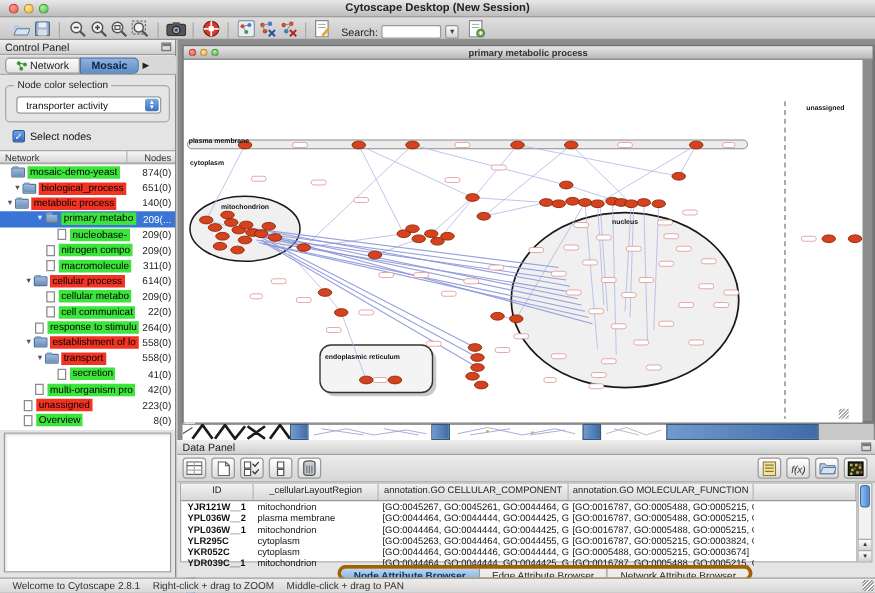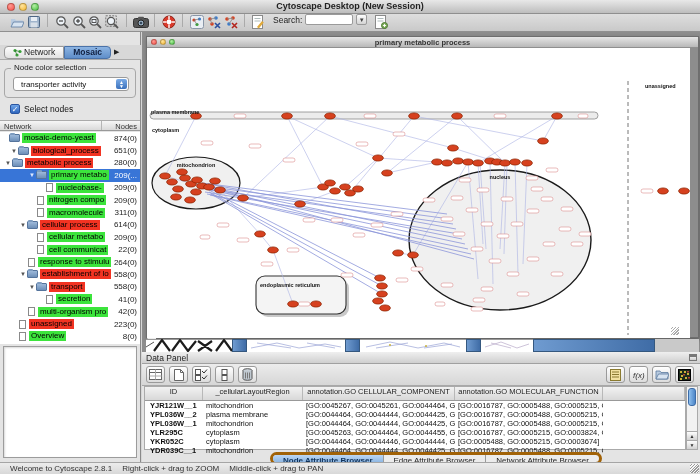--- a/index.html
+++ b/index.html
@@ -13,21 +13,21 @@
     font-size:9px; font-weight:bold; color:#222; }
   .lights { position:absolute; left:7px; top:3px; display:flex; gap:4px; }
   .light { width:8px; height:8px; border-radius:50%; border:1px solid rgba(0,0,0,.25); }
   .light.r { background:radial-gradient(circle at 35% 30%, #ff9a92, #f8524a); }
   .light.y { background:radial-gradient(circle at 35% 30%, #ffe59e, #f5b732); }
   .light.g { background:radial-gradient(circle at 35% 30%, #b6f0a6, #46c13f); }
 
   
   #toolbar { position:absolute; left:0; top:14px; width:700px; height:18px;
     background:linear-gradient(#dedede,#c9c9c9); border-bottom:1px solid #909090;
-    display:flex; align-items:flex-start; }
+    display:flex; align-items:flex-end; }
   .tbtn { width:17px; height:16px; display:flex; align-items:center; justify-content:center; }
   .tsep { width:1px; height:13px; background:#aaa; margin:0 5px; }
   #search-group { display:flex; align-items:center; gap:3px; margin-left:6px; }
   #search-label { font-size:8.5px; color:#222; }
   #search-box { width:48px; height:11px; background:#fff; border:1px solid #9a9a9a;
     border-radius:2px; font-size:8px; padding:0 2px; }
   #search-arrow { width:11px; height:11px; background:linear-gradient(#fdfdfd,#d4d4d4);
     border:1px solid #9a9a9a; border-radius:2px; font-size:6px; color:#444;
     display:flex; align-items:center; justify-content:center; }
 
@@ -283,20 +283,24 @@
           <rect x="0.5" y="0.5" width="10" height="13" fill="#fff" stroke="#8a8a8a"></rect>
           <line x1="2.5" y1="3.5" x2="8.5" y2="3.5" stroke="#9aa" stroke-width="0.8"></line>
           <line x1="2.5" y1="6" x2="8.5" y2="6" stroke="#9aa" stroke-width="0.8"></line>
           <circle cx="9.5" cy="10.5" r="3" fill="#7fae5d" stroke="#4c7a33"></circle>
           <path d="M9.5,9 v3 M8,10.5 h3" stroke="#fff" stroke-width="0.9"></path>
         </svg>
       </span>
   </div>
 
   <div id="control-panel">
+    <div class="panel-head">
+      <span>Control Panel</span>
+      <span class="float-ico"></span>
+    </div>
     <div id="cp-tabs">
       <div class="cp-tab">
         <svg width="9" height="9">
             <circle cx="2" cy="2.5" r="1.6" fill="#3aa13a"></circle>
             <circle cx="7" cy="3.5" r="1.6" fill="#3aa13a"></circle>
             <circle cx="4" cy="7" r="1.6" fill="#3aa13a"></circle>
             <line x1="2" y1="2.5" x2="7" y2="3.5" stroke="#2c7a2c" stroke-width="0.7"></line>
             <line x1="2" y1="2.5" x2="4" y2="7" stroke="#2c7a2c" stroke-width="0.7"></line>
           </svg>
         <span>Network</span>
@@ -334,21 +338,21 @@
         <div class="tree-row" style="padding-left: 10px;">
           <span class="tw">▼</span>
           <span class="fold"></span>
           <span class="chip red">biological_process</span>
           <span class="cnt">651(0)</span>
         </div>
         <div class="tree-row" style="padding-left: 4px;">
           <span class="tw">▼</span>
           <span class="fold"></span>
           <span class="chip red">metabolic process</span>
-          <span class="cnt">280(0)</span>
+          <span class="cnt">140(0)</span>
         </div>
         <div class="tree-row sel" style="padding-left: 28px;">
           <span class="tw">▼</span>
           <span class="fold"></span>
           <span class="chip green">primary metabo</span>
           <span class="cnt">209(...</span>
         </div>
         <div class="tree-row" style="padding-left: 37px;">
           <span class="tw"></span>
           <span class="filei"></span>

